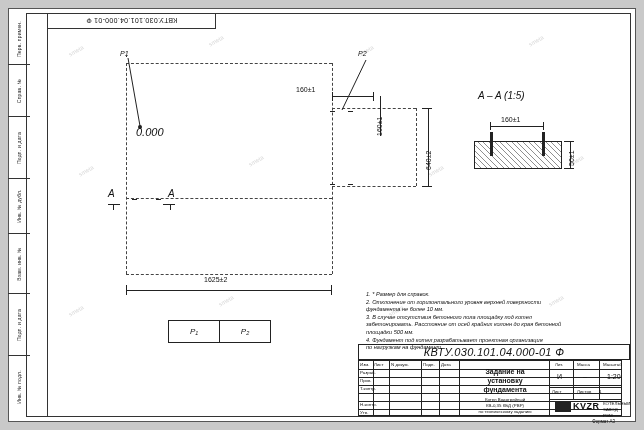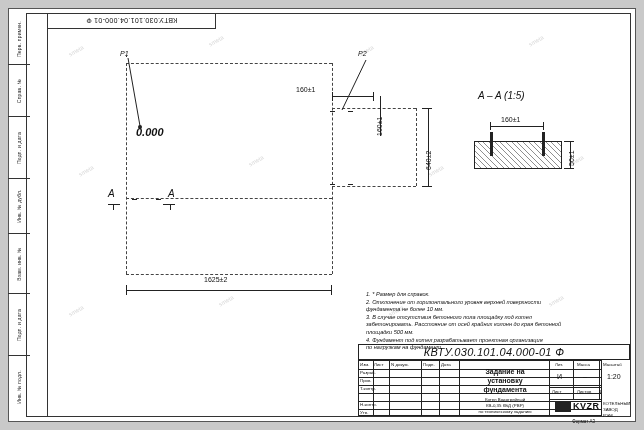--- a/index.html
+++ b/index.html
@@ -48,36 +48,36 @@
   .wm{
     position:absolute;color:#d9d9d9;font-size:6px;transform:rotate(-30deg);
     pointer-events:none;white-space:nowrap;
   }
   
   .dash{position:absolute;border-top:1px dashed #444;}
   .dashv{position:absolute;border-left:1px dashed #444;}
   .solid{position:absolute;background:#222;}
   .lbl{position:absolute;font-size:7px;color:#111;white-space:nowrap;}
   .lblv{position:absolute;font-size:7px;color:#111;white-space:nowrap;transform:rotate(-90deg);transform-origin:left top;}
-  .big{font-size:11px;font-style:italic;color:#111;font-weight:bold;}
+  .big{font-size:11px;font-style:italic;color:#111;}
   .notes{
     position:absolute;left:358px;top:283px;width:250px;
     font-size:5.6px;line-height:7.6px;color:#111;font-style:italic;
   }
   
   table.loads{
     position:absolute;left:160px;top:312px;border-collapse:collapse;
   }
   table.loads td{
     border:1px solid #222;width:48px;height:19px;text-align:center;
     font-size:8px;font-style:italic;color:#111;
   }
   
   .tb{
-    position:absolute;left:350px;top:352px;width:244px;height:56px;
+    position:absolute;left:350px;top:352px;width:264px;height:56px;
     border:1px solid #222;box-sizing:border-box;font-size:4.6px;color:#111;
   }
   .tb .v{position:absolute;border-left:1px solid #222;top:0;bottom:0;}
   .tb .h{position:absolute;border-top:1px solid #222;left:0;right:0;}
   .tb .c{position:absolute;font-size:4.4px;line-height:6px;color:#111;}
   .desig{
     position:absolute;left:350px;top:336px;width:272px;height:16px;
     border:1px solid #222;box-sizing:border-box;
     display:flex;align-items:center;justify-content:center;
     font-size:11px;font-style:italic;color:#111;letter-spacing:.3px;
@@ -212,20 +212,24 @@
   <div class="solid" style="left:535px;top:114px;width:1px;height:8px;"></div>
   <div class="lbl" style="left:493px;top:108px;">160±1</div>
 
   <div class="solid" style="left:562px;top:133px;width:1px;height:28px;"></div>
   <div class="solid" style="left:556px;top:133px;width:10px;height:1px;"></div>
   <div class="solid" style="left:556px;top:160px;width:10px;height:1px;"></div>
   <div class="lblv" style="left:560px;top:158px;">50±1</div>
 
   <table class="loads">
     <tbody>
+        <tr>
+      <td>P₁</td>
+      <td>P₂</td>
+    </tr>
   </tbody>
     </table>
 
   <div class="notes">
     <div>1. * Размер для справок.</div>
     <div>2. Отклонение от горизонтального уровня верхней поверхности</div>
     <div>фундамента не более 10 мм.</div>
     <div>3. В случае отсутствия бетонного пола площадку под котел</div>
     <div>забетонировать. Расстояние от осей крайних колонн до края бетонной</div>
     <div>площадки 500 мм.</div>

